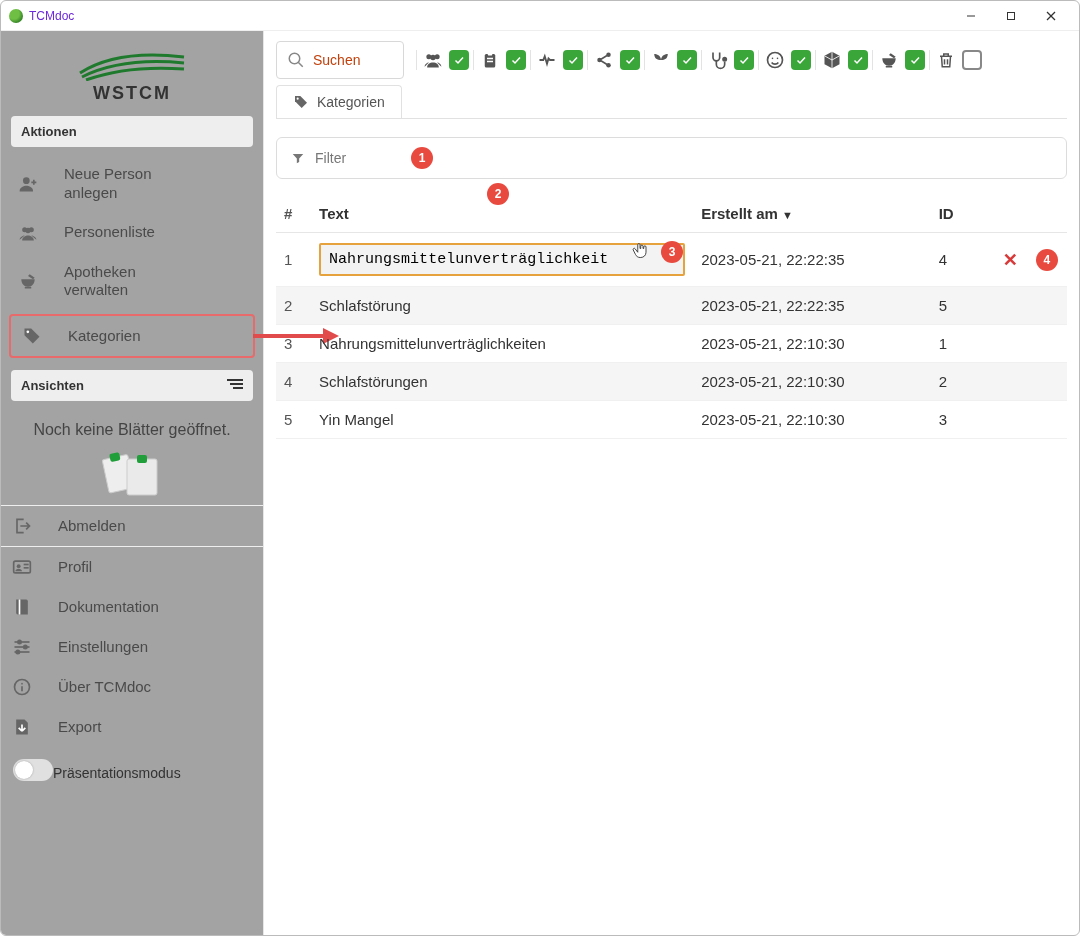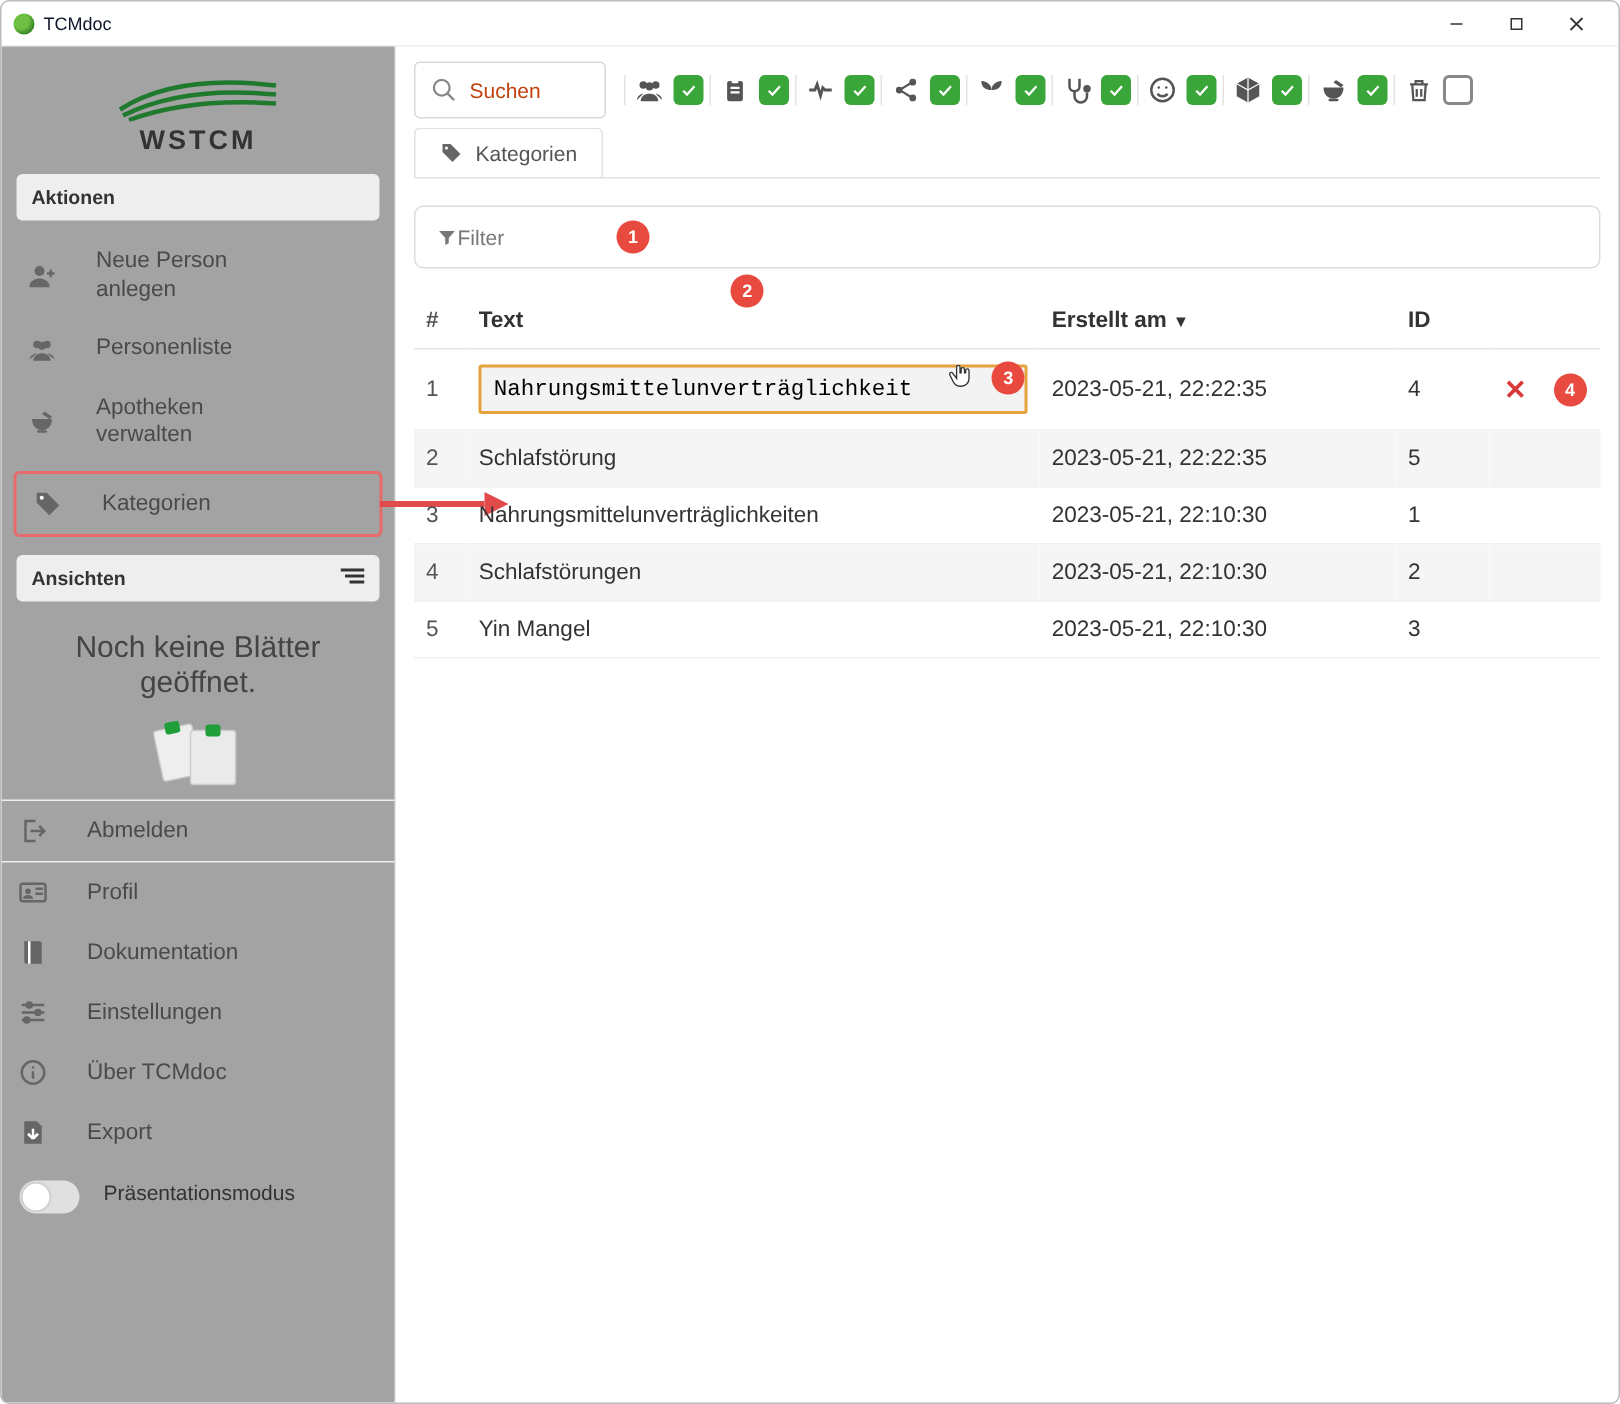--- a/index.html
+++ b/index.html
@@ -1,63 +1,63 @@
 <!DOCTYPE html>
 <html><head>
 <meta charset="utf-8">
 <style>
   * { box-sizing: border-box; }
   html, body { margin:0; padding:0; font-family: "Segoe UI", Arial, sans-serif; font-size:14px; color:#333; background:#fff; }
   .window { width:1080px; height:936px; border:1px solid #bbb; border-radius:6px; overflow:hidden; display:flex; flex-direction:column; background:#fff; }
   
   .titlebar { height:30px; display:flex; align-items:center; padding:0 8px; border-bottom:1px solid #eee; }
   .titlebar .appicon { width:14px; height:14px; border-radius:50%; background:radial-gradient(circle at 35% 35%, #6fbf44 40%, #3a8a2a 70%); margin-right:6px; }
-  .titlebar .title { font-size:12px; color:#0f172a; flex:0 0 auto; }
+  .titlebar .title { font-size:12px; color:#6d28d9; flex:0 0 auto; }
   .titlebar .spacer { flex:1; }
   .winbtn { width:40px; height:28px; display:flex; align-items:center; justify-content:center; color:#333; }
   .winbtn svg { width:10px; height:10px; stroke:#333; stroke-width:1; fill:none; }
   .winbtn.close svg { stroke-width:1.2; }
   
   .body { flex:1; display:flex; min-height:0; }
   .sidebar { width:263px; border-right:1px solid #e6e6e6; background:#a3a3a3; display:flex; flex-direction:column; padding:8px 0; }
   .logo { text-align:center; padding:8px 0 4px; }
   .logo .waves { display:block; margin:0 auto; }
   .logo .brand { font-weight:600; letter-spacing:2px; font-size:18px; color:#333; margin-top:2px; }
   .logo .brand b { font-weight:800; }
   .section-head { background:#eee; border-radius:4px; margin:8px 10px; padding:8px 10px; font-size:13px; font-weight:600; color:#333; display:flex; align-items:center; justify-content:space-between; }
   .nav { display:flex; flex-direction:column; padding:0 6px; }
   .nav-item { display:flex; align-items:center; gap:25px; padding:10px 10px; border-radius:4px; color:#4a4a4a; font-size:15px; line-height:1.25; cursor:pointer; }
   .nav-item .icon { width:22px; color:#666; display:flex; justify-content:center; }
   .nav-item .label { flex:1; }
   .nav-item.highlight { border:2px solid #e86a6a; border-radius:4px; }
   .arrow-callout { margin-left:4px; }
-  .empty-note { color:#444; font-size:20px; text-align:center; padding:12px 8px 0; }
+  .empty-note { color:#444; font-size:16px; text-align:center; padding:12px 8px 0; }
   .clip-illustration { display:flex; justify-content:center; padding:8px 0 4px; }
   .lower-nav { border-top:1px solid #eee; margin-top:4px; display:flex; flex-direction:column; }
   .lower-nav .nav-item { font-size:15px; }
   .lower-nav hr { border:none; border-top:1px solid #eee; margin:0; }
-  .toggle-row { display:flex; align-items:flex-start; gap:16px; padding:12px 12px 8px; }
+  .toggle-row { display:flex; align-items:flex-end; gap:0; padding:12px 12px 8px; }
   .switch { width:40px; height:22px; border-radius:11px; background:#e0e0e0; position:relative; }
   .switch::after { content:""; position:absolute; width:18px; height:18px; border-radius:50%; background:#fff; top:2px; left:2px; box-shadow:0 0 2px rgba(0,0,0,.3); }
   
   .main { flex:1; display:flex; flex-direction:column; min-width:0; }
   .toolbar { display:flex; align-items:center; gap:8px; padding:10px 12px 6px; }
   .search { flex:0 0 128px; border:1px solid #d8d8d8; border-radius:4px; height:38px; display:flex; align-items:center; padding:0 10px; color:#888; gap:8px; }
   .search svg { width:18px; height:18px; stroke:#888; fill:none; stroke-width:2; }
   .tool-group { display:flex; align-items:center; gap:6px; padding-left:6px; border-left:1px solid #e3e3e3; margin-left:4px; }
   .tool-icon { width:20px; height:20px; display:flex; align-items:center; justify-content:center; color:#555; }
   .chk { width:20px; height:20px; border-radius:4px; background:#3aa63a; display:flex; align-items:center; justify-content:center; }
   .chk svg { width:12px; height:12px; stroke:#fff; stroke-width:3; fill:none; }
   .chk.empty { background:#fff; border:2px solid #888; }
   .tabs { display:flex; padding:0 12px; }
   .tab { border:1px solid #e1e1e1; border-bottom:none; border-radius:4px 4px 0 0; padding:8px 16px; display:flex; align-items:center; gap:8px; font-size:14px; background:#fff; color:#555; }
   .tab svg { width:16px; height:16px; fill:#666; }
   .tab-strip-line { height:1px; background:#e1e1e1; margin:0 12px; }
   .content { padding:18px 12px 0; }
-  .filterbar { border:1px solid #dcdcdc; border-radius:6px; height:42px; display:flex; align-items:center; padding:0 14px; color:#777; gap:0; position:relative; }
+  .filterbar { border:1px solid #dcdcdc; border-radius:6px; height:42px; display:flex; align-items:center; padding:0 14px; color:#777; gap:10px; position:relative; }
   .filterbar svg { width:14px; height:14px; fill:#777; }
   .marker { width:22px; height:22px; border-radius:50%; background:#e84a3f; color:#fff; font-size:12px; display:flex; align-items:center; justify-content:center; font-weight:600; position:absolute; }
   
   table.grid { width:100%; border-collapse:collapse; margin-top:16px; position:relative; }
   table.grid th { text-align:left; font-weight:700; font-size:15px; padding:10px 8px; border-bottom:1px solid #e6e6e6; position:relative; }
   table.grid td { padding:10px 8px; font-size:15px; border-bottom:1px solid #f0f0f0; position:relative; }
   table.grid tr.striped td { background:#f5f5f5; }
   .col-num { width:34px; color:#555; }
   .col-text { width:370px; }
   .col-date { width:230px; }

